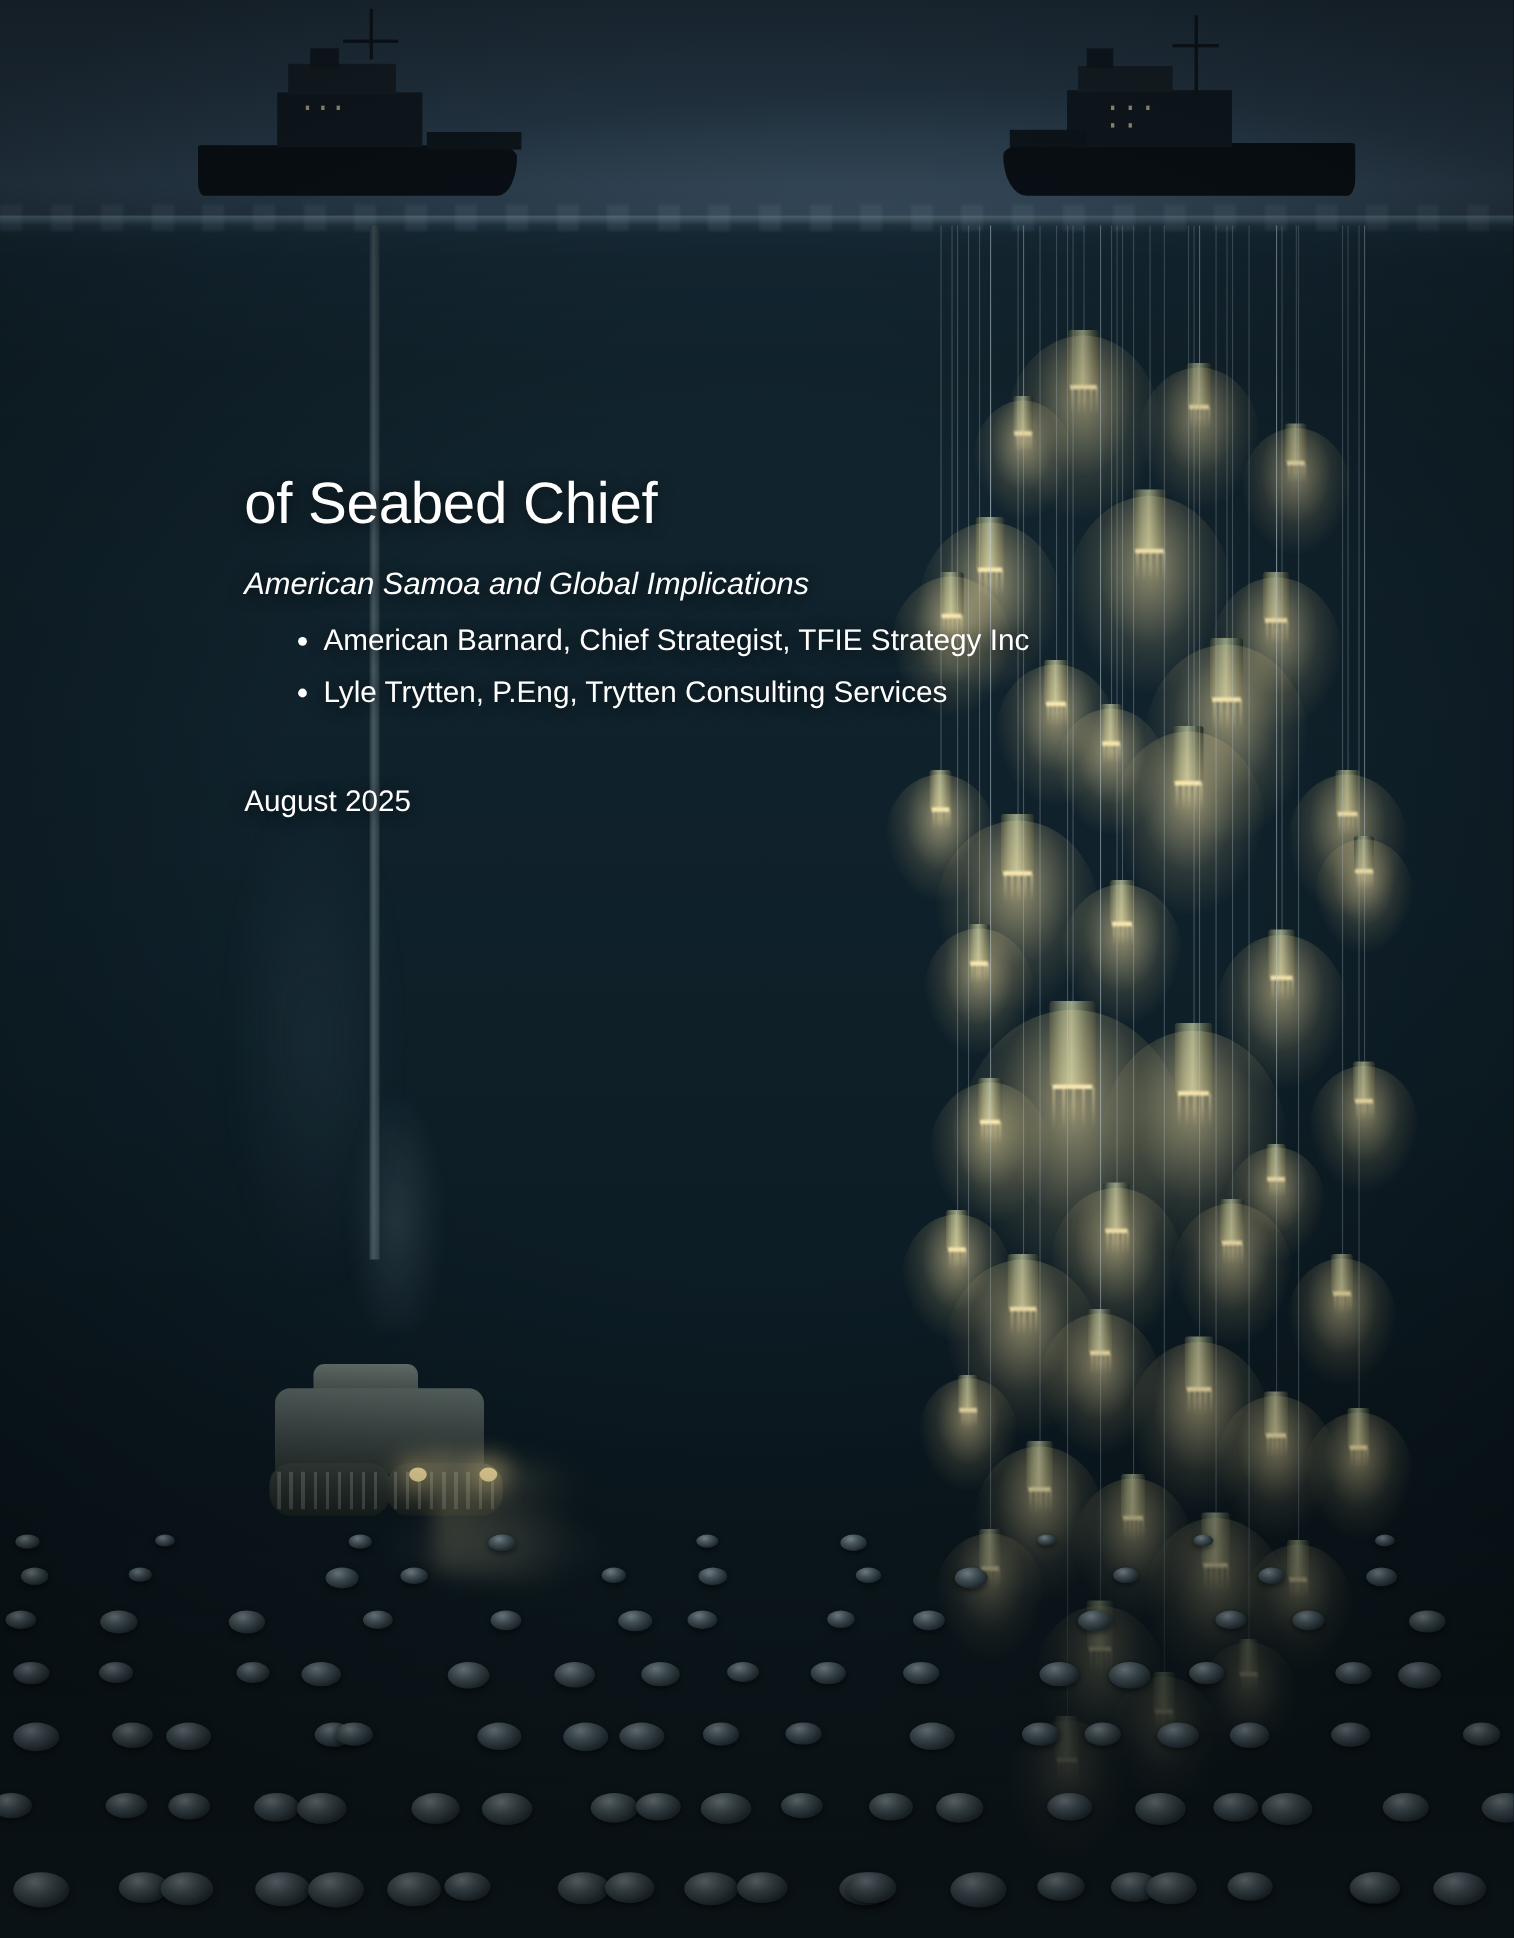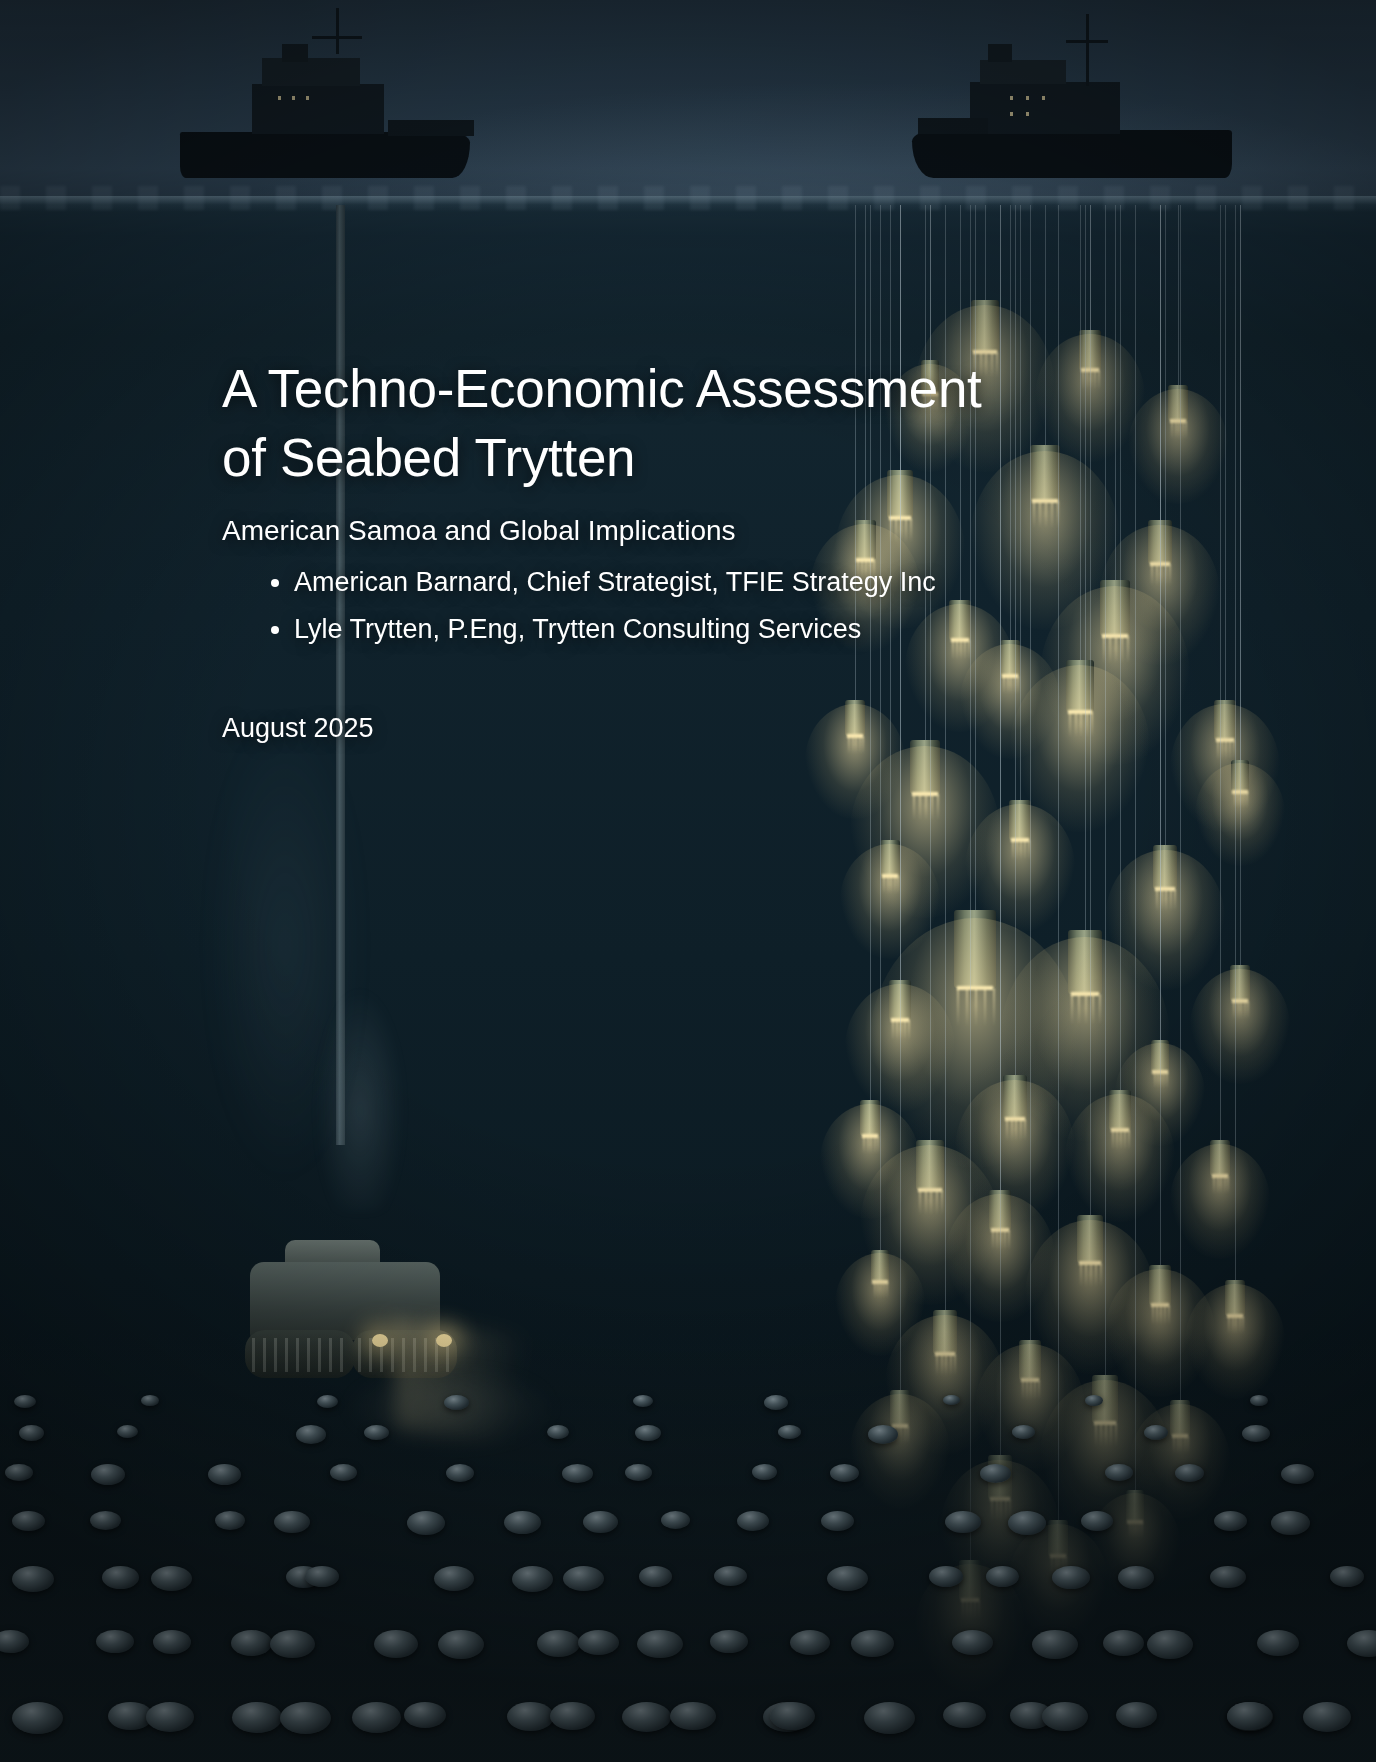--- a/index.html
+++ b/index.html
@@ -241,20 +241,21 @@
     font-size: 53px;
     line-height: 1.30;
     font-weight: 400;
     letter-spacing: -0.3px;
     margin: 0;
   }
   .subtitle {
     font-size: 28px;
     font-weight: 400;
     margin: 22px 0 0 0;
+    font-style: italic;
   }
   .authors-label {
     font-size: 27px;
     margin: 114px 0 0 0;
   }
   ul.authors {
     list-style: disc;
     margin: 12px 0 0 0;
     padding-left: 72px;
   }
@@ -774,22 +775,22 @@
       <div class="nodule" style="left:1116px;top:1702px;width:41px;height:26px;"></div>
       <div class="nodule" style="left:1227px;top:1702px;width:46px;height:29px;"></div>
       <div class="nodule" style="left:1227px;top:1702px;width:45px;height:28px;"></div>
       <div class="nodule" style="left:1303px;top:1702px;width:48px;height:30px;"></div>
     </div>
 
   <div class="deep-vignette"></div>
 
   <div class="textblock">
     <h1 class="title">
-      <span>A Techno-Economic Assessment</span><br>
-      <span>of Seabed Trytten</span>
+      <br>
+      <span>of Seabed Chief</span>
     </h1>
     <p class="subtitle">American Samoa and Global Implications</p>
     <ul class="authors">
       <li>American Barnard, Chief Strategist, TFIE Strategy Inc</li>
       <li>Lyle Trytten, P.Eng, Trytten Consulting Services</li>
     </ul>
     <p class="date">August 2025</p>
   </div>
 
 </div>

